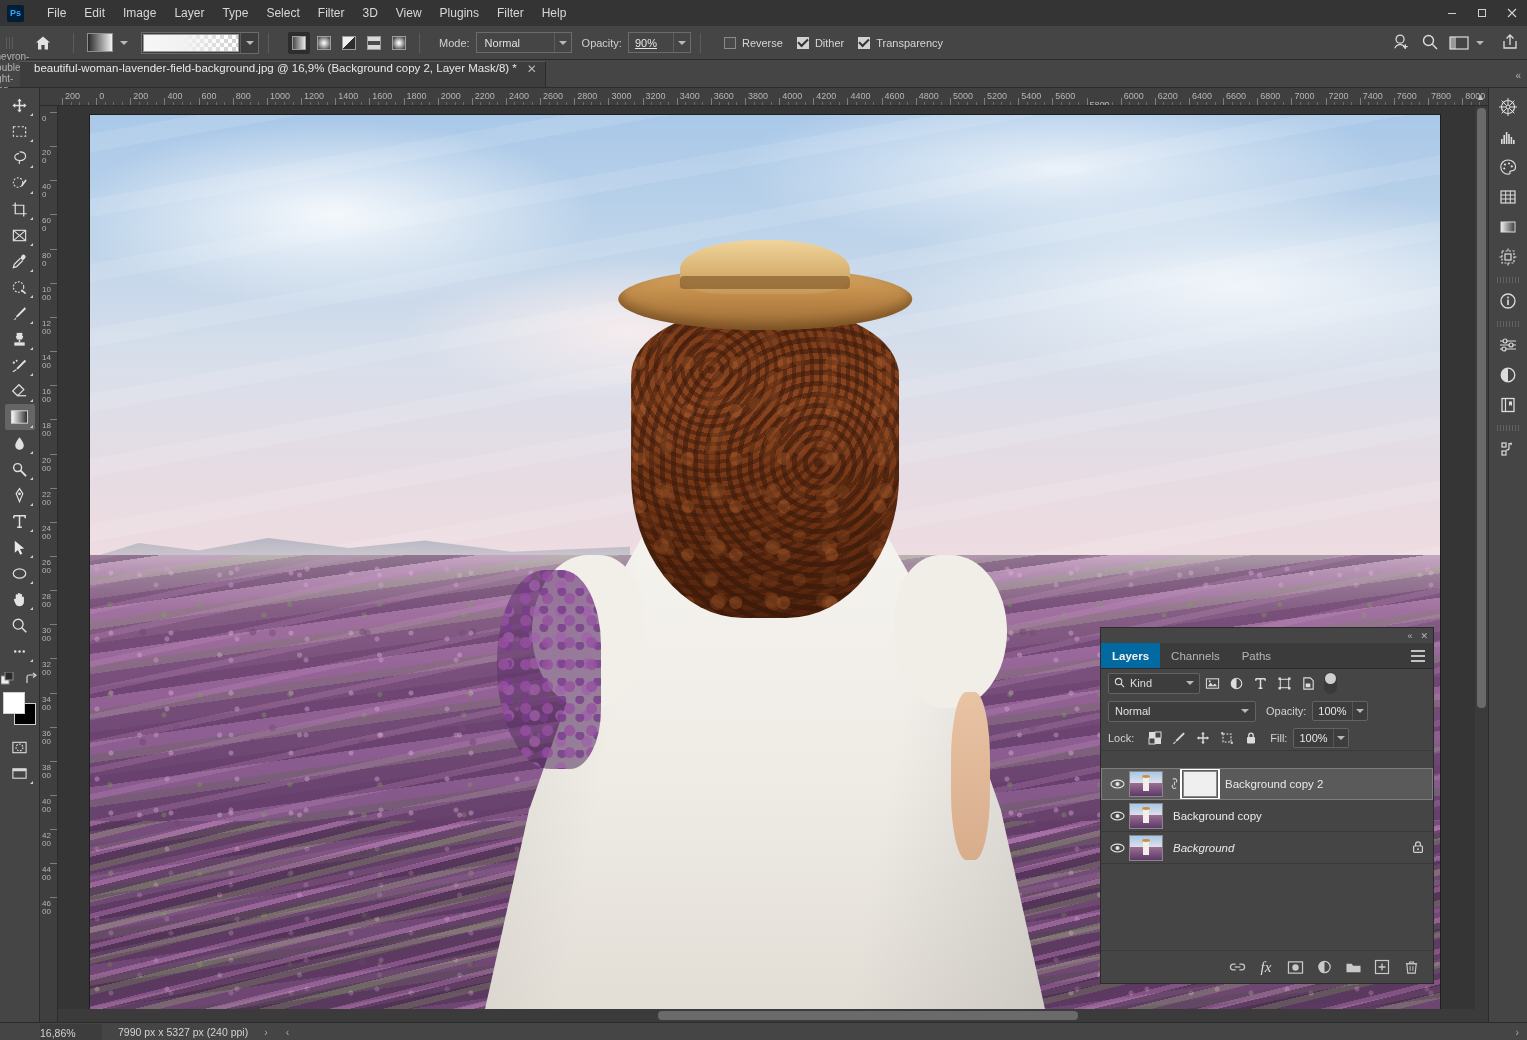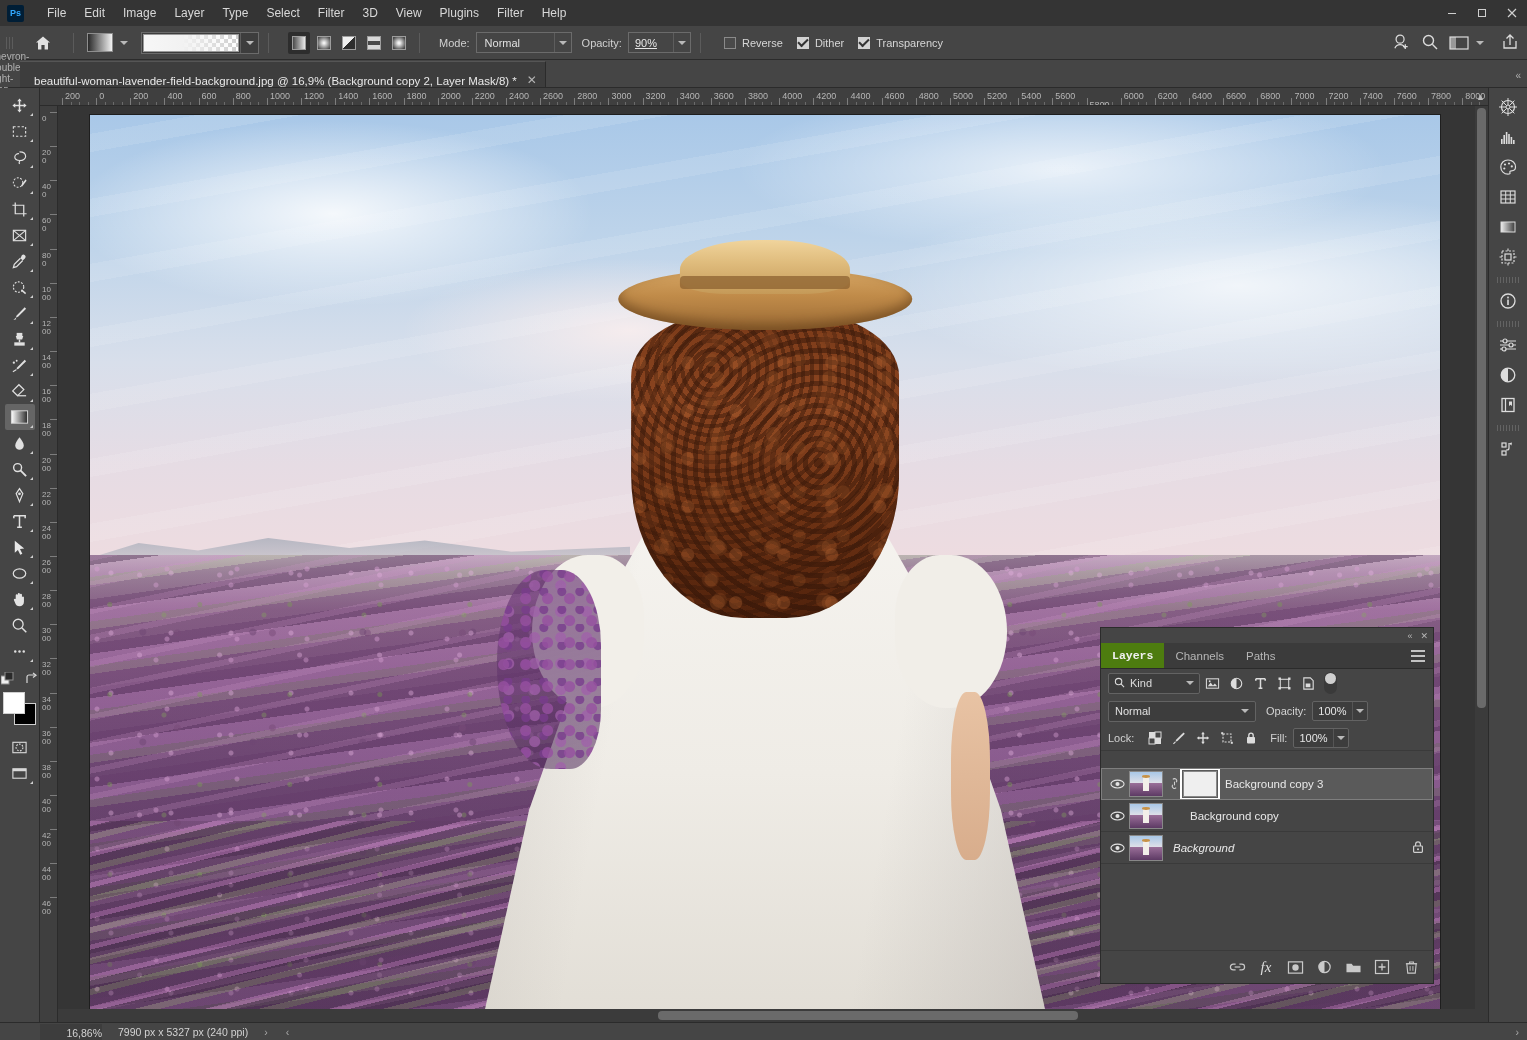--- a/index.html
+++ b/index.html
@@ -124,21 +124,21 @@
   
   .tabbar {
     position: absolute; top: 60px; left: 0; width: 1527px; height: 28px;
     background: #454545; border-bottom: 1px solid #2b2b2b; display: flex; align-items: flex-end;
   }
   .tab-dbl {
     width: 20px; height: 28px; display: flex; align-items: center; justify-content: center;
     color: #b0b0b0; font-size: 11px;
   }
   .doc-tab {
-    height: 26px; background: #3d3d3d; display: flex; align-items: flex-end;
+    height: 26px; background: #3d3d3d; display: flex; align-items: flex-start;
     padding: 0 8px 0 14px; font-size: 11.5px; color: #e8e8e8; border-right: 1px solid #2b2b2b;
     border-top: 1px solid #555;
   }
   .tab-close { margin-left: 10px; color: #b4b4b4; font-size: 12px; }
   .panel-collapse-right {
     position: absolute; right: 6px; bottom: 6px; color: #b0b0b0; font-size: 10px;
   }
 
   
   .toolbar {
@@ -356,21 +356,21 @@
   .layers-panel {
     position: absolute; left: 1100px; top: 627px; width: 334px; height: 357px;
     background: #454545; border: 1px solid #2b2b2b;
   }
   .lp-topbar { height: 15px; display: flex; align-items: center; justify-content: flex-end; padding-right: 5px; gap: 8px; background:#454545; }
   .lp-topbar span { color: #b6b6b6; font-size: 9px; }
   .lp-tabs { display: flex; align-items: stretch; height: 26px; background: #3b3b3b; border-bottom: 1px solid #2b2b2b; position: relative; }
   .lp-tab {
     padding: 0 11px; display: flex; align-items: center; font-size: 11.5px; color: #b6b6b6;
   }
-  .lp-tab.active { background: #4d7c0f; color: #f0f0f0; font-weight: bold; font-family: Liberation Mono, monospace; }
+  .lp-tab.active { background: #0369a1; color: #f0f0f0; font-weight: bold; }
   .lp-menu { position: absolute; right: 8px; top: 7px; }
   .lp-menu i { display: block; width: 14px; height: 2px; background: #c2c2c2; margin-bottom: 3px; }
 
   .lp-filter { display: flex; align-items: center; height: 28px; padding: 0 7px; gap: 0; }
   .kind-sel {
     display: flex; align-items: center; height: 21px; width: 92px;
     background: #3d3d3d; border: 1px solid #636363; border-radius: 2px;
   }
   .kind-sel .lbl { padding-left: 5px; font-size: 11px; color: #dcdcdc; flex: 1; }
   .filt-icon { width: 24px; height: 24px; display: flex; align-items: center; justify-content: center; }
@@ -438,21 +438,21 @@
     position: absolute; left: 58px; bottom: 18px; right: 52px; height: 13px; background: #3b3b3b;
   }
   .hscroll .thumb { position: absolute; top: 2px; left: 600px; width: 420px; height: 9px; background: #6a6a6a; border-radius: 4px; }
 
   
   .statusbar {
     position: absolute; left: 0; bottom: 0; width: 1527px; height: 18px;
     background: #454545; border-top: 1px solid #2b2b2b; display: flex; align-items: center;
     font-size: 10.5px; color: #d2d2d2;
   }
-  .sb-zoom { width: 62px; text-align: right; background: #3d3d3d; height: 16px; line-height: 18px; margin-left: 40px; }
+  .sb-zoom { width: 62px; text-align: left; background: #3d3d3d; height: 16px; line-height: 18px; margin-left: 40px; }
   .sb-info { margin-left: 16px; }
   .sb-arrow { margin-left: 16px; color: #a9a9a9; }
   .sb-arrow2 { margin-left: 18px; color: #a9a9a9; }
   .sb-right { position: absolute; right: 8px; color: #a9a9a9; }
 </style>
 </head>
 <body>
 
 <div class="app">
 
@@ -1329,37 +1329,37 @@
             <div class="mini-figure"></div>
             <div class="mini-hat"></div>
         </div>
         <div class="link-ic">
           <svg width="9" height="13" viewBox="0 0 10 14">
               <path d="M5 4 a2.2 2.2 0 0 1 0 0 M3.2 2.4 a2.4 2.4 0 0 1 3.6 3.2 M6.8 11.6 a2.4 2.4 0 0 1 -3.6 -3.2" fill="none" stroke="#cfcfcf" stroke-width="1.2"></path>
               <path d="M5 5 V9" stroke="#cfcfcf" stroke-width="1.2"></path>
             </svg>
         </div>
         <div class="maskthumb"></div>
-        <div class="lname">Background copy 3</div>
+        <div class="lname">Background copy 2</div>
       </div>
 
       <div class="layer">
         <div class="eye">
           <svg width="15" height="12" viewBox="0 0 16 12">
               <ellipse cx="8" cy="6" rx="7" ry="4.2" fill="none" stroke="#e2e2e2" stroke-width="1.2"></ellipse>
               <circle cx="8" cy="6" r="2.2" fill="#e2e2e2"></circle>
             </svg>
         </div>
         <div class="lthumb" style="margin-left:0">
           <div class="mini-sky"></div>
             <div class="mini-field"></div>
             <div class="mini-figure"></div>
             <div class="mini-hat"></div>
         </div>
-        <div class="lname" style="margin-left:22px">Background copy</div>
+        <div class="lname" style="margin-left:5px">Background copy</div>
       </div>
 
 
       <div class="layer">
         <div class="eye">
           <svg width="15" height="12" viewBox="0 0 16 12">
               <ellipse cx="8" cy="6" rx="7" ry="4.2" fill="none" stroke="#e2e2e2" stroke-width="1.2"></ellipse>
               <circle cx="8" cy="6" r="2.2" fill="#e2e2e2"></circle>
             </svg>
         </div>

